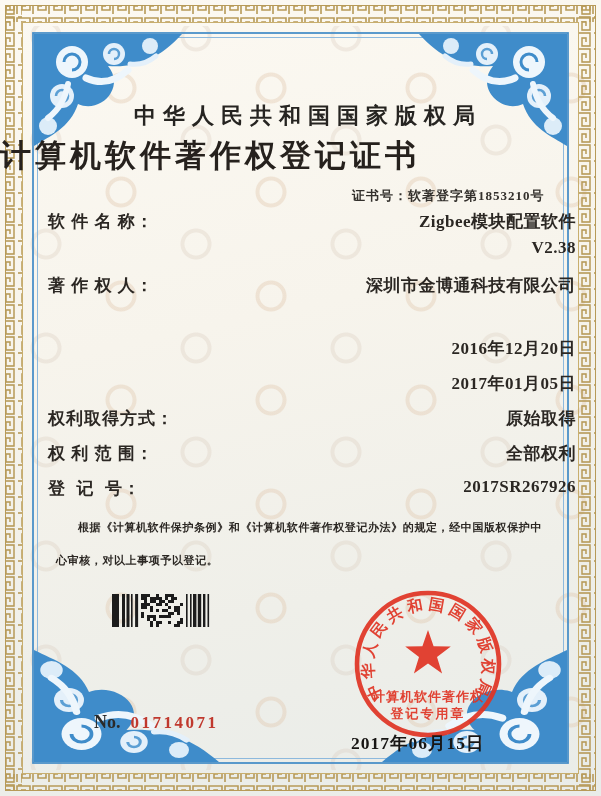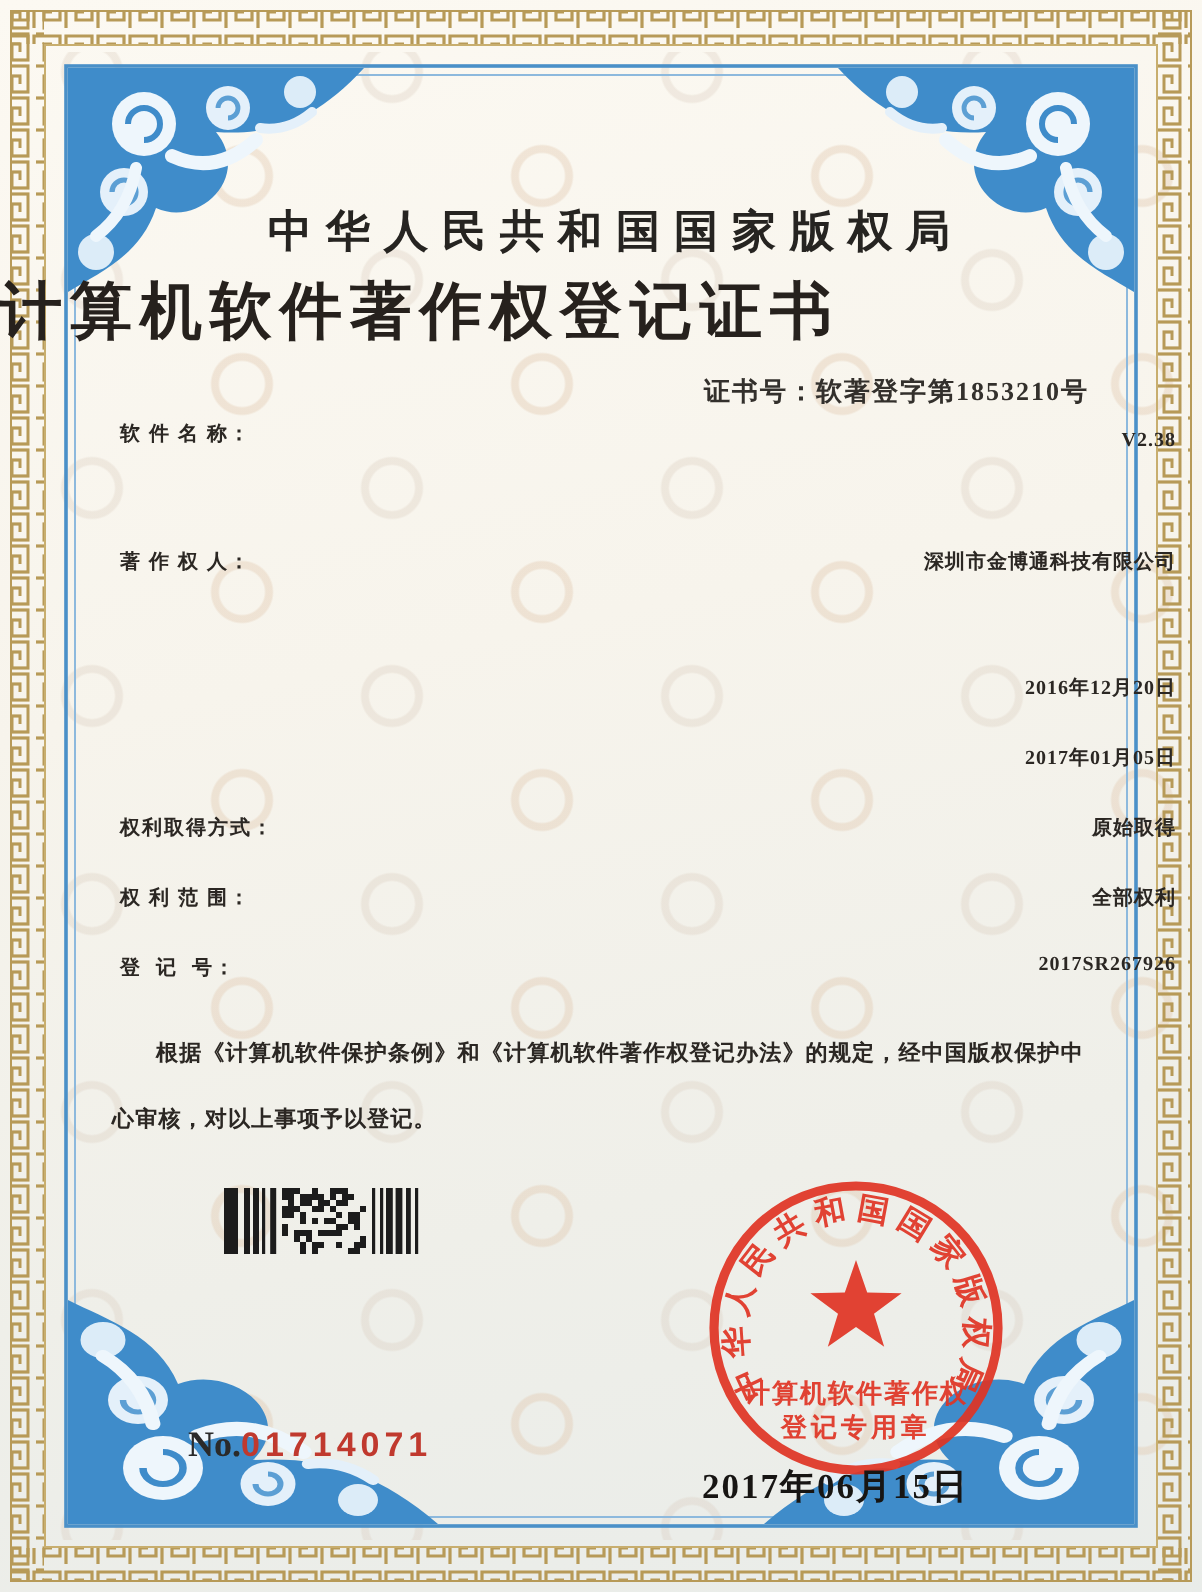--- a/index.html
+++ b/index.html
@@ -24,36 +24,36 @@
     font-size:22px;font-weight:bold;letter-spacing:7px;color:#262421;
   }
   .cert-title{
     position:absolute;left:0;top:135px;width:100%;text-align:left;
     font-size:31px;font-weight:bold;letter-spacing:4px;color:#26211d;
   }
   .cert-no{
     position:absolute;top:187px;left:352px;font-size:13px;font-weight:bold;color:#33302c;letter-spacing:1px;
   }
   
-  .field-row{position:absolute;left:60px;font-size:10px;font-weight:bold;color:#2b2723;text-align:right;}
+  .field-row{position:absolute;left:48px;font-size:17px;font-weight:bold;color:#2b2723;text-align:right;}
   .field-label{white-space:pre;letter-spacing:1px;}
   .field-value{position:absolute;left:108px;top:0;white-space:pre;width:420px;letter-spacing:0.5px;}
   .field-value .line2{display:block;margin-top:5px;}
   .statement{
     position:absolute;left:56px;top:511px;width:494px;
     font-size:11px;font-weight:600;line-height:33px;color:#2b2723;
     text-indent:2em;letter-spacing:0.6px;
   }
   
   .barcode{position:absolute;left:112px;top:594px;}
   
   .serial{position:absolute;left:94px;top:712px;font-size:18px;font-weight:bold;color:#2a2a2a;}
   .serial-number{
-    font-family:Liberation Sans, sans-serif;
-    color:#c0392e;letter-spacing:2.5px;font-weight:bold;font-size:17px;
+    font-family:Liberation Serif, serif;
+    color:#c0392e;letter-spacing:2.5px;font-weight:bold;margin-left:10px;font-size:17px;
   }
   
   .seal{position:absolute;left:346px;top:584px;opacity:0.92;}
   .issue-date{
     position:absolute;left:351px;top:731px;font-size:17.5px;font-weight:bold;
     color:#171513;letter-spacing:1px;text-align:center;
   }
 </style>
 </head>
 <body>
@@ -103,21 +103,21 @@
   </svg>
 
   <div class="authority">中华人民共和国国家版权局</div>
   <div class="cert-title">计算机软件著作权登记证书</div>
   <div class="cert-no">
     <span>证书号：</span><span>软著登字第1853210号</span>
   </div>
 
   <div class="field-row" style="top:210px">
     <span class="field-label">软 件 名 称：</span>
-    <span class="field-value"><span class="line2">V2.38</span></span>
+    <span class="field-value"><span>Zigbee模块配置软件</span><span class="line2">V2.38</span></span>
   </div>
   <div class="field-row" style="top:274px">
     <span class="field-label">著 作 权 人：</span>
     <span class="field-value">深圳市金博通科技有限公司</span>
   </div>
   <div class="field-row" style="top:337px">
     <span class="field-value">2016年12月20日</span>
   </div>
   <div class="field-row" style="top:372px">
     <span class="field-value">2017年01月05日</span>

